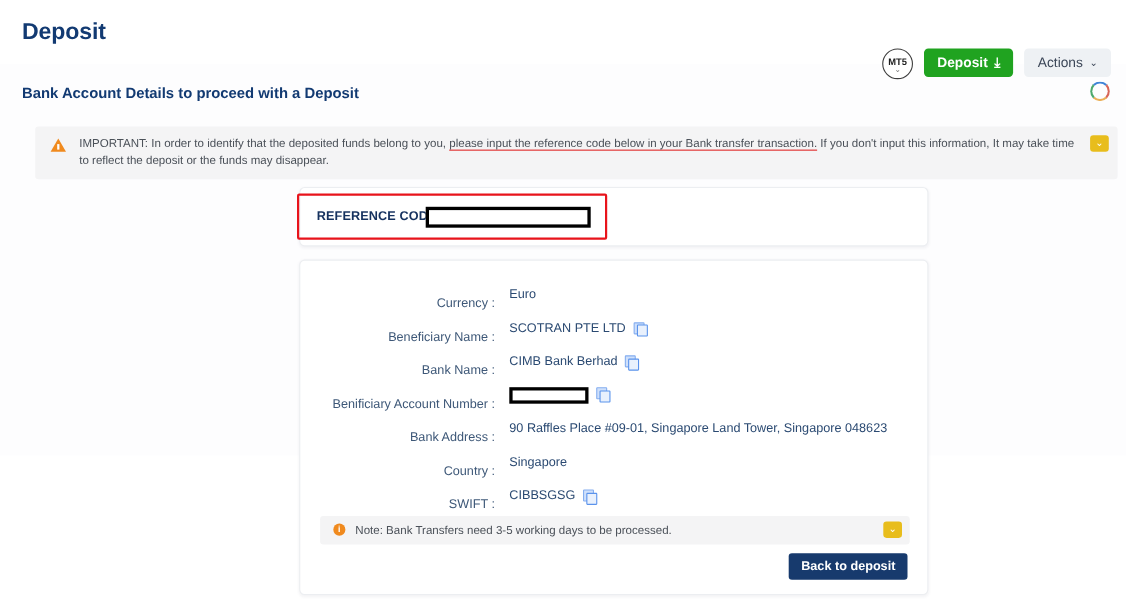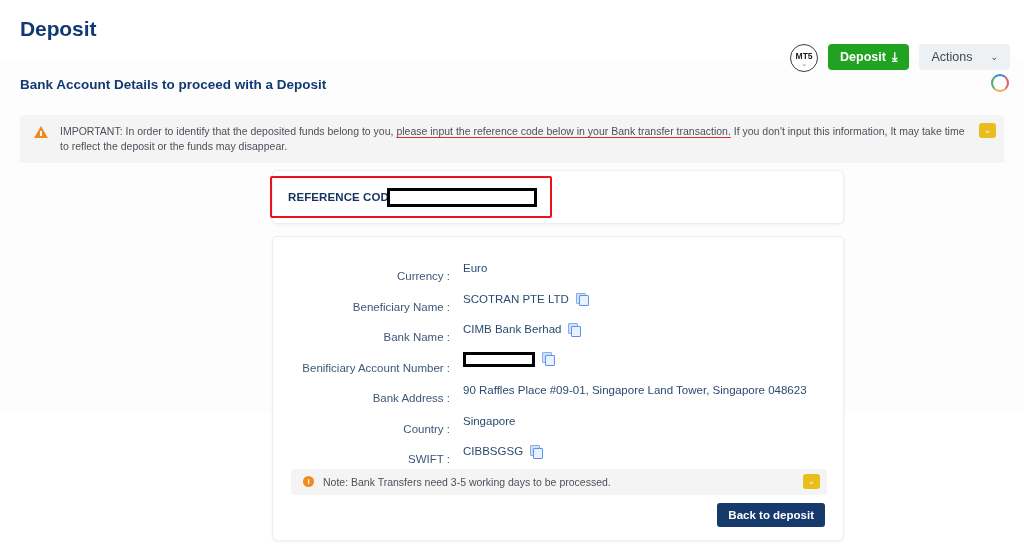--- a/index.html
+++ b/index.html
@@ -53,21 +53,21 @@
     font-size: 12.5px; font-weight: bold;
     display: flex; align-items: center; gap: 6px;
     cursor: pointer;
     font-family: "Liberation Sans", sans-serif;
   }
   .btn-actions {
     height: 26px; padding: 0 12px;
     background: #eef1f4; color: #3c4758;
     border: none; border-radius: 4px;
     font-size: 12.5px;
-    display: flex; align-items: center; gap: 18px;
+    display: flex; align-items: center; gap: 6px;
     cursor: pointer;
     font-family: "Liberation Sans", sans-serif;
   }
   .chev-sm { font-size: 9px; line-height: 1; }
 
   
   .section-head {
     position: absolute; left: 20px; top: 77px;
     font-size: 13.5px; font-weight: bold; color: #123a72;
   }
@@ -78,21 +78,21 @@
     border: 2px solid transparent;
     border-top-color: #1f6fd0;
     border-right-color: #d14b3a;
     border-bottom-color: #e8a33d;
     border-left-color: #2f9b54;
     opacity: 0.85;
   }
 
   
   .banner-important {
-    position: absolute; left: 20px; top: 115px;
+    position: absolute; left: 32px; top: 115px;
     width: 984px; min-height: 40px;
     background: #f4f4f5; border-radius: 3px;
     padding: 9px 34px 9px 40px;
   }
   .warn-tri {
     position: absolute; left: 14px; top: 11px;
     width: 0; height: 0;
     border-left: 7px solid transparent;
     border-right: 7px solid transparent;
     border-bottom: 12px solid #f08a1e;

